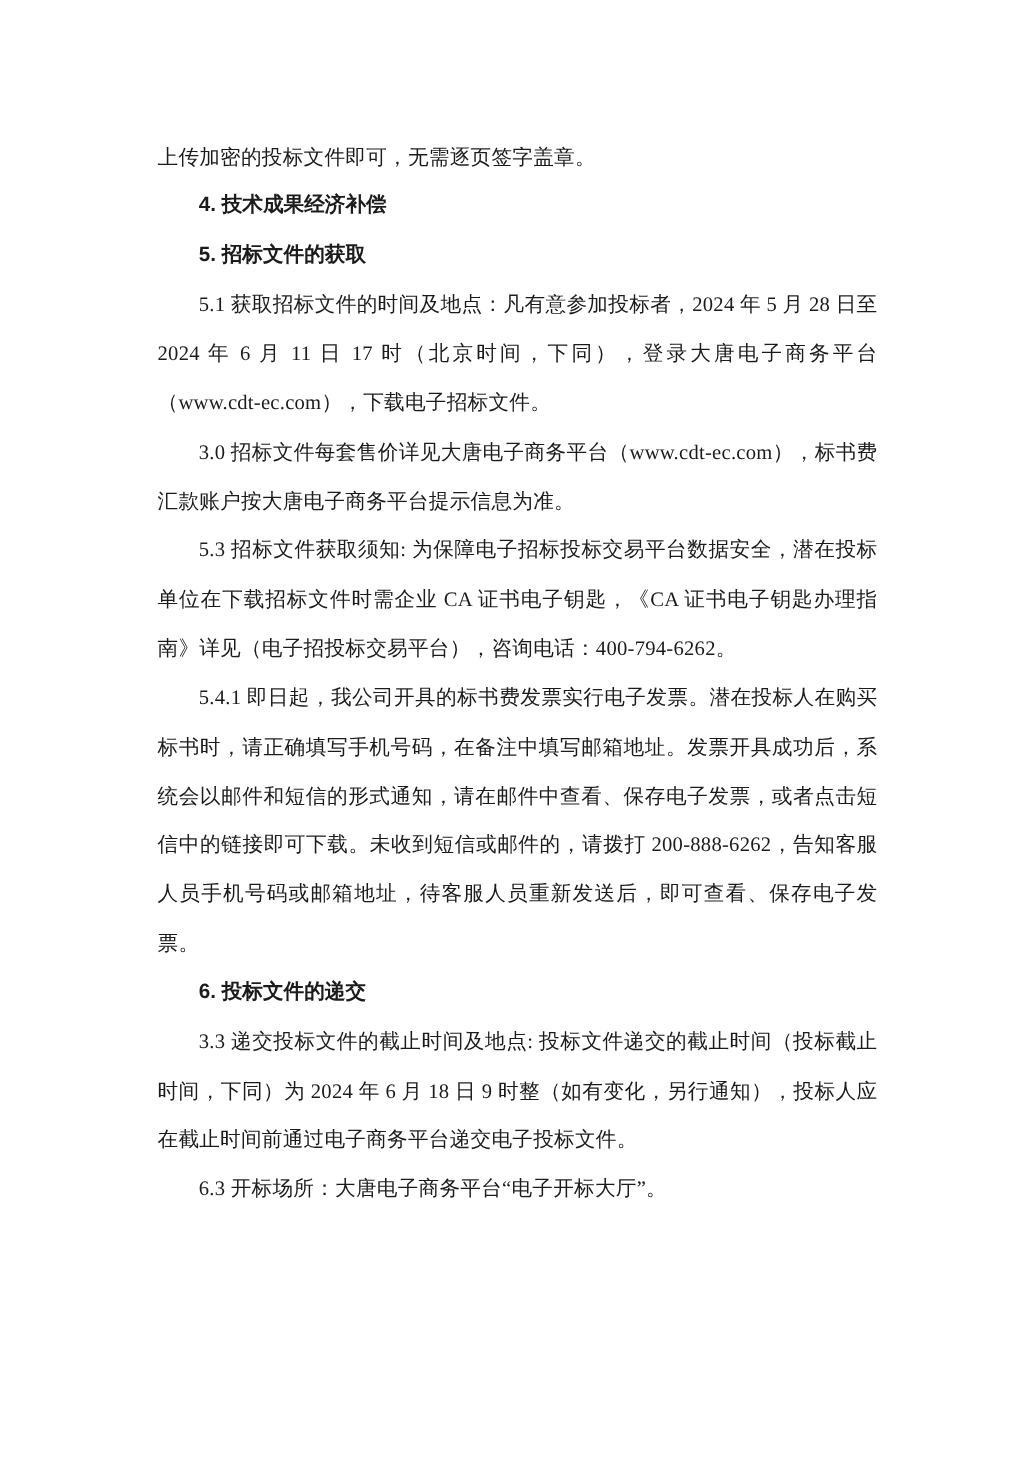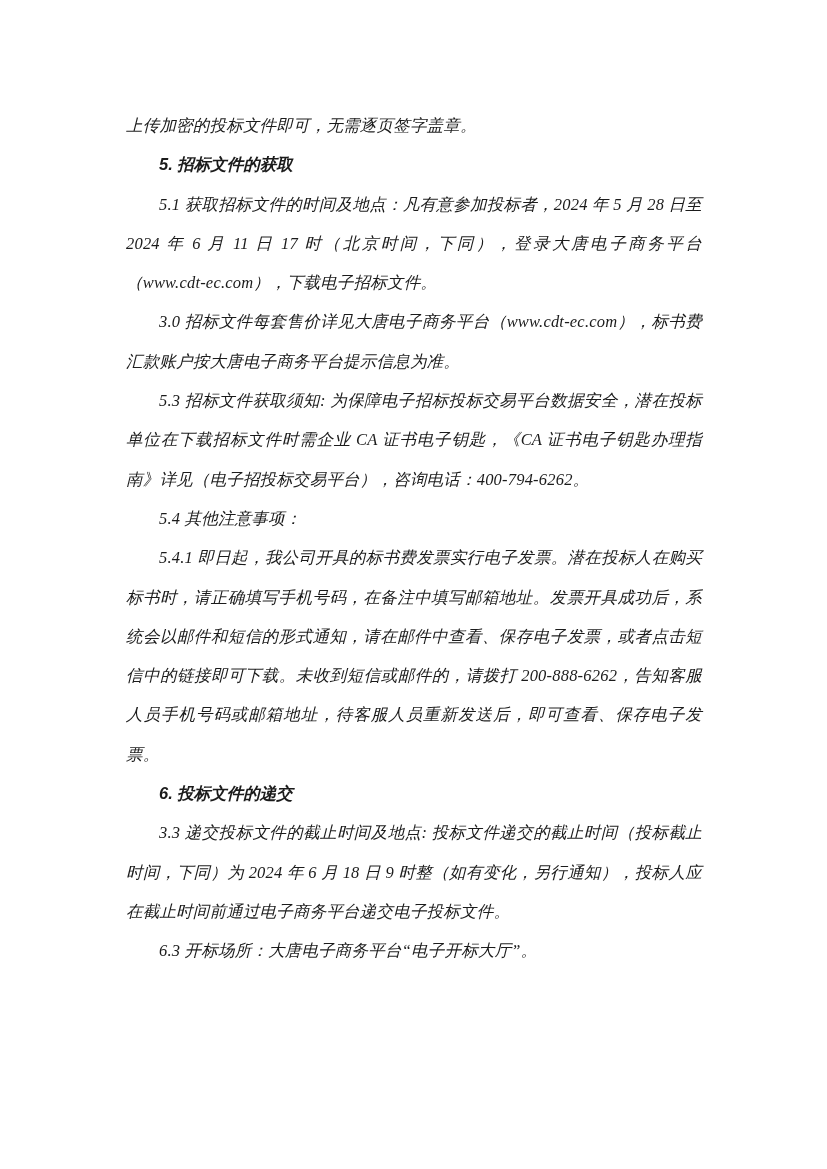--- a/index.html
+++ b/index.html
@@ -10,21 +10,20 @@
     position: relative;
     overflow: hidden;
     font-family: "Liberation Serif", "DejaVu Serif", serif;
     color: #1b1b1b;
   }
   .page-content {
     position: absolute;
     left: 126px;
     top: 106px;
     width: 576px;
-    font-style: italic;
   }
   .para {
     font-size: 16.5px;
     line-height: 39.3px;
     text-align: justify;
     letter-spacing: 0.2px;
   }
   .para.indent { text-indent: 2em; }
   .heading {
     font-family: "Liberation Sans", "DejaVu Sans", sans-serif;
@@ -39,31 +38,31 @@
     text-underline-offset: 3px;
   }
 </style>
 </head>
 <body>
 
 <div class="page-content">
 
   <p class="para">上传加密的投标文件即可，无需逐页签字盖章。</p>
 
+  <p class="heading">4. 技术成果经济补偿</p>
 
 
   <p class="heading">5. 招标文件的获取</p>
 
   <p class="para indent">5.1 获取招标文件的时间及地点：凡有意参加投标者，2024 年 5 月 28 日至 2024 年 6 月 11 日 17 时（北京时间，下同），登录大唐电子商务平台（www.cdt-ec.com），下载电子招标文件。</p>
 
   <p class="para indent">3.0 招标文件每套售价详见大唐电子商务平台（www.cdt-ec.com），标书费汇款账户按大唐电子商务平台提示信息为准。</p>
 
   <p class="para indent">5.3 招标文件获取须知: 为保障电子招标投标交易平台数据安全，潜在投标单位在下载招标文件时需企业 CA 证书电子钥匙，《CA 证书电子钥匙办理指南》详见（电子招投标交易平台），咨询电话：400-794-6262。</p>
 
-  <p class="para indent">5.4 其他注意事项：</p>
 
   <p class="para indent">5.4.1 即日起，我公司开具的标书费发票实行电子发票。潜在投标人在购买标书时，请正确填写手机号码，在备注中填写邮箱地址。发票开具成功后，系统会以邮件和短信的形式通知，请在邮件中查看、保存电子发票，或者点击短信中的链接即可下载。未收到短信或邮件的，请拨打 200-888-6262，告知客服人员手机号码或邮箱地址，待客服人员重新发送后，即可查看、保存电子发票。</p>
 
   <p class="heading">6. 投标文件的递交</p>
 
   <p class="para indent">3.3 递交投标文件的截止时间及地点: 投标文件递交的截止时间（投标截止时间，下同）为 2024 年 6 月 18 日 9 时整（如有变化，另行通知），投标人应在截止时间前通过电子商务平台递交电子投标文件。</p>
 
 
   <p class="para indent">6.3 开标场所：大唐电子商务平台“电子开标大厅”。</p>
 

